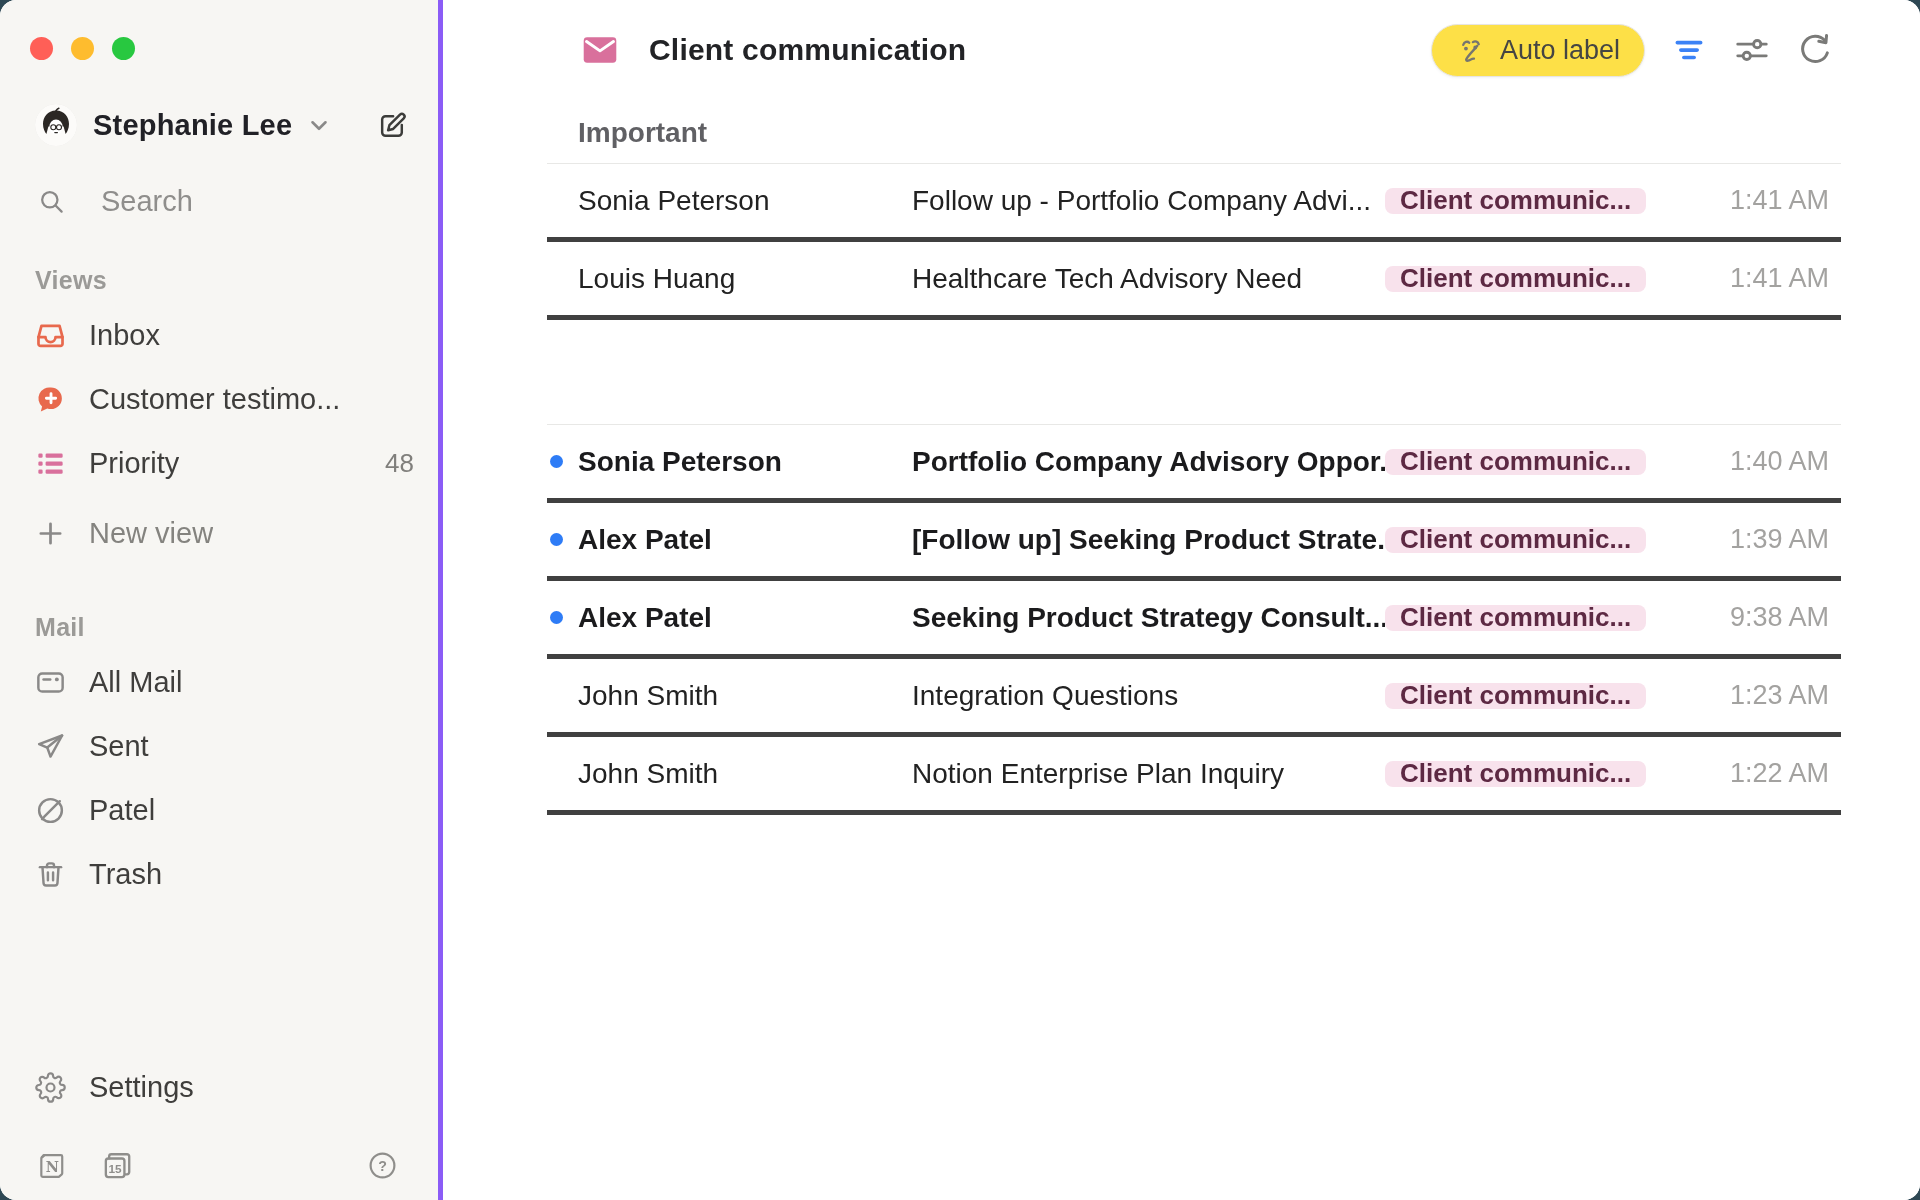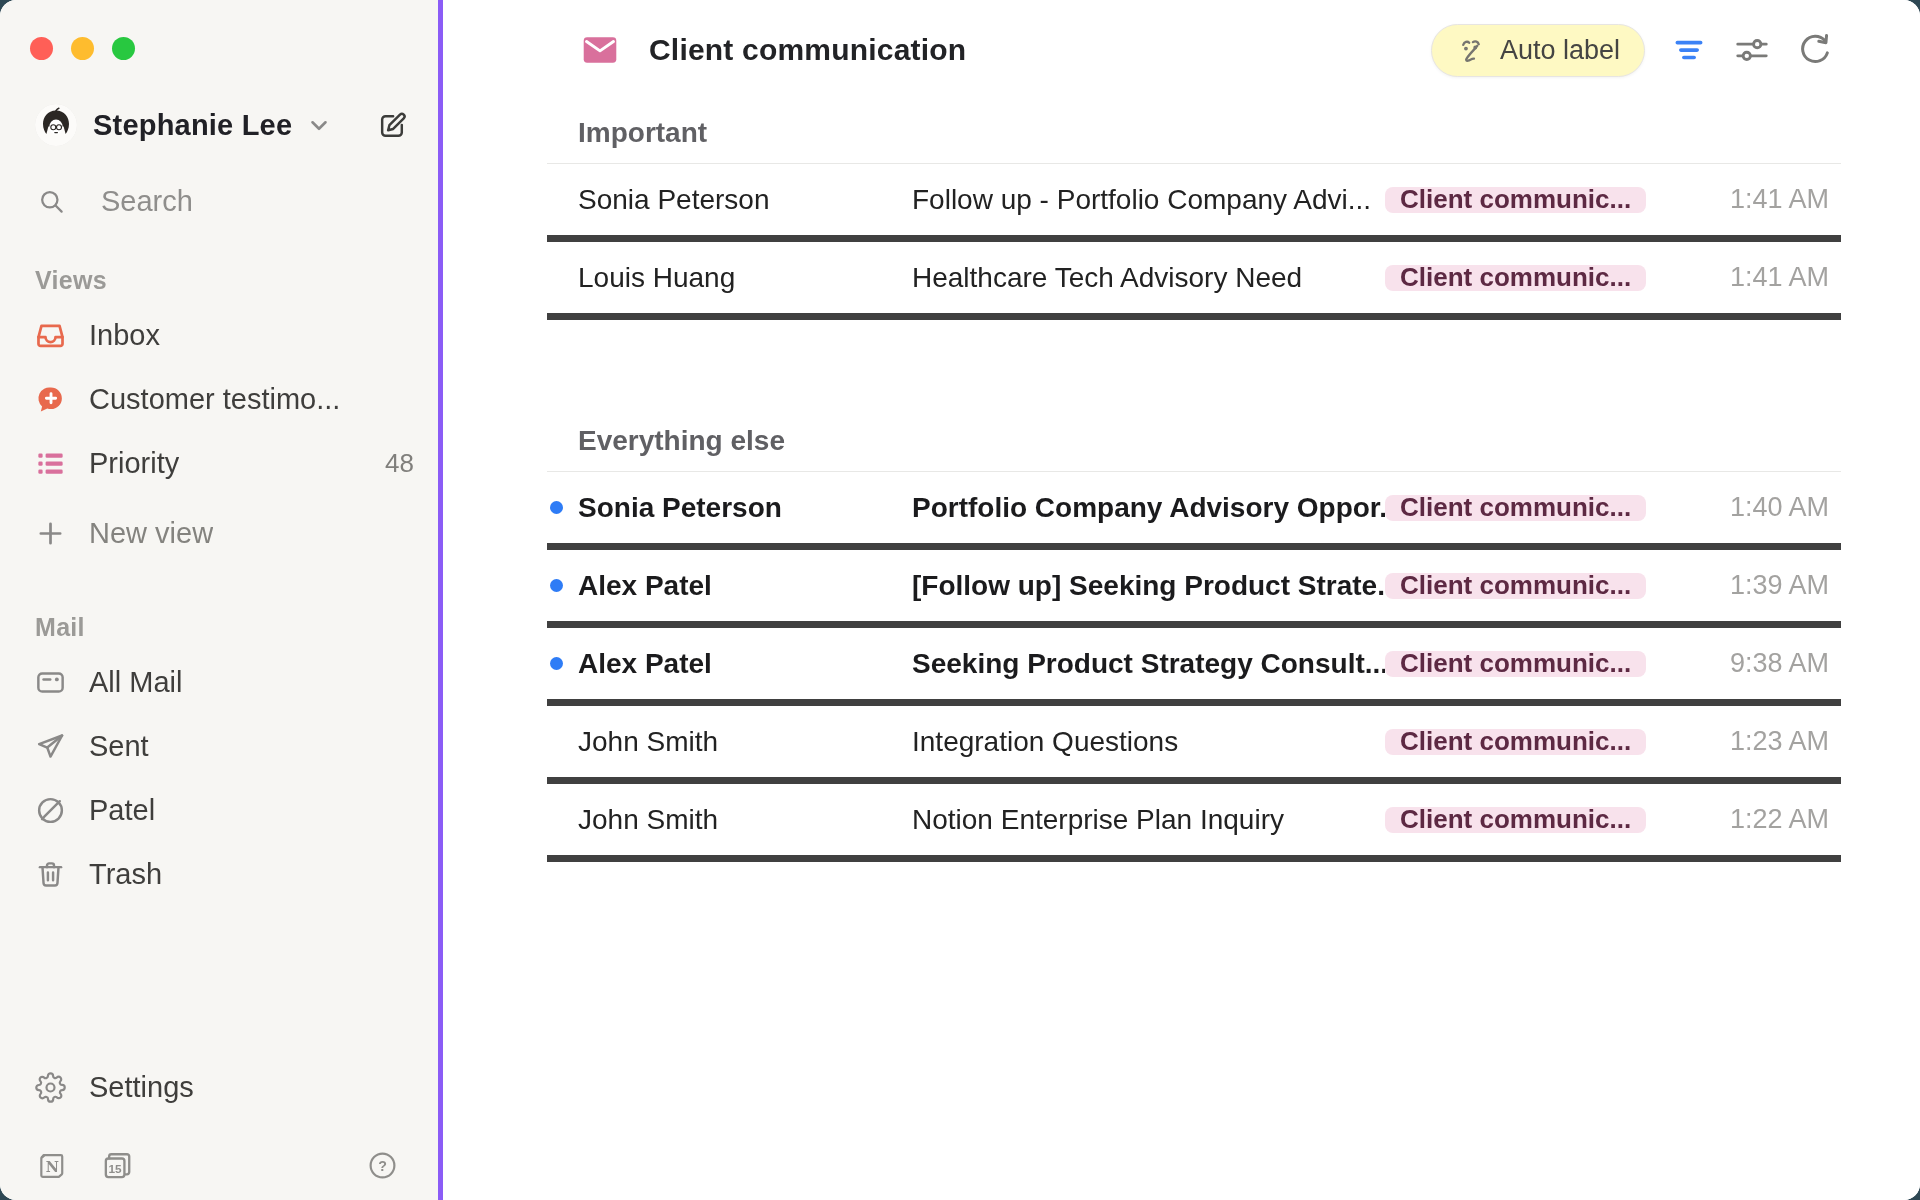--- a/index.html
+++ b/index.html
@@ -68,33 +68,33 @@
   .bicon svg{width:100%;height:100%;display:block;}
   .bicon.help{margin-left:auto;width:31px;height:31px;}
 
   
   .main{flex:1;background:#fff;display:flex;flex-direction:column;min-width:0;}
   .mheader{display:flex;align-items:center;height:52px;margin:24px 86px 0 140px;}
   .env-icon{width:34px;height:28px;flex:none;}
   .env-icon svg{width:100%;height:100%;display:block;}
   .mtitle{margin-left:32px;font-size:30px;font-weight:600;color:#222326;letter-spacing:.2px;}
   .actions{margin-left:auto;display:flex;align-items:center;gap:25px;}
-  .pill{display:flex;align-items:center;gap:13px;height:53px;padding:0 24px;border:1px solid #e7e5e2;border-radius:27px;background:#fef9c3;box-shadow:0 1px 3px rgba(0,0,0,.05);cursor:pointer;}
+  .pill{display:flex;align-items:center;gap:13px;height:53px;padding:0 24px;border:1px solid #e7e5e2;border-radius:27px;background:#fde047;box-shadow:0 1px 3px rgba(0,0,0,.05);cursor:pointer;}
   .pill .picon{width:31px;height:31px;color:#76756f;}
   .pill .picon svg{width:100%;height:100%;}
   .pill span{font-size:27px;color:#454543;white-space:nowrap;}
   .hicon{width:38px;height:38px;color:#7a7a78;cursor:pointer;}
   .hicon svg{width:100%;height:100%;display:block;}
 
   .list{margin:0 0 0 104px;width:1294px;}
   .lsection .sec-title{padding-left:31px;font-size:28px;color:#606064;line-height:34px;}
   .lsection:first-child{margin-top:40px;}
   .lsection + .lsection{margin-top:104px;}
   .sec-rule{margin-top:13px;border-top:1px solid #e8e8e6;}
-  .row{display:flex;align-items:center;height:78px;border-bottom:7px solid #404040;cursor:pointer;}
+  .row{display:flex;align-items:center;height:78px;border-bottom:5px solid #404040;cursor:pointer;}
   .dotcol{width:31px;flex:none;display:flex;align-items:center;}
   .dot{width:13px;height:13px;border-radius:50%;background:var(--blue);margin-left:3px;visibility:hidden;}
   .row.unread .dot{visibility:visible;}
   .sender{width:334px;flex:none;font-size:28px;color:#222222;white-space:nowrap;overflow:hidden;}
   .subject{width:473px;flex:none;font-size:28px;color:#222222;white-space:nowrap;overflow:hidden;}
   .row.unread .sender,.row.unread .subject{font-weight:700;color:#1b1b1d;}
   .badge{flex:none;display:flex;align-items:center;height:26px;padding:0 15px;border-radius:8px;background:var(--badge-bg);color:var(--badge-text);font-size:26px;font-weight:600;white-space:nowrap;}
   .time{margin-left:auto;padding-right:12px;font-size:27px;color:var(--text-faint);white-space:nowrap;}
 </style>
 </head>
@@ -355,21 +355,20 @@
               </span>
     <span class="sender" data-name="email-sender">Louis Huang</span>
     <span class="subject" data-name="email-subject">Healthcare Tech Advisory Need</span>
     <span class="badge" data-name="email-label-badge">Client communic...</span>
     <span class="time" data-name="email-time">1:41 AM</span>
   </div>
 </div>
   </section>
 
   <section class="lsection" data-name="email-section">
-    <h2 class="sec-title" data-name="section-title">Everything else</h2>
     <div class="sec-rule" data-name="section-divider"></div>
     <div class="rows">
   <div class="row unread" data-name="email-row">
     <span class="dotcol">
                 <span class="dot" data-name="unread-dot"></span>
               </span>
     <span class="sender" data-name="email-sender">Sonia Peterson</span>
     <span class="subject" data-name="email-subject">Portfolio Company Advisory Oppor...</span>
     <span class="badge" data-name="email-label-badge">Client communic...</span>
     <span class="time" data-name="email-time">1:40 AM</span>

